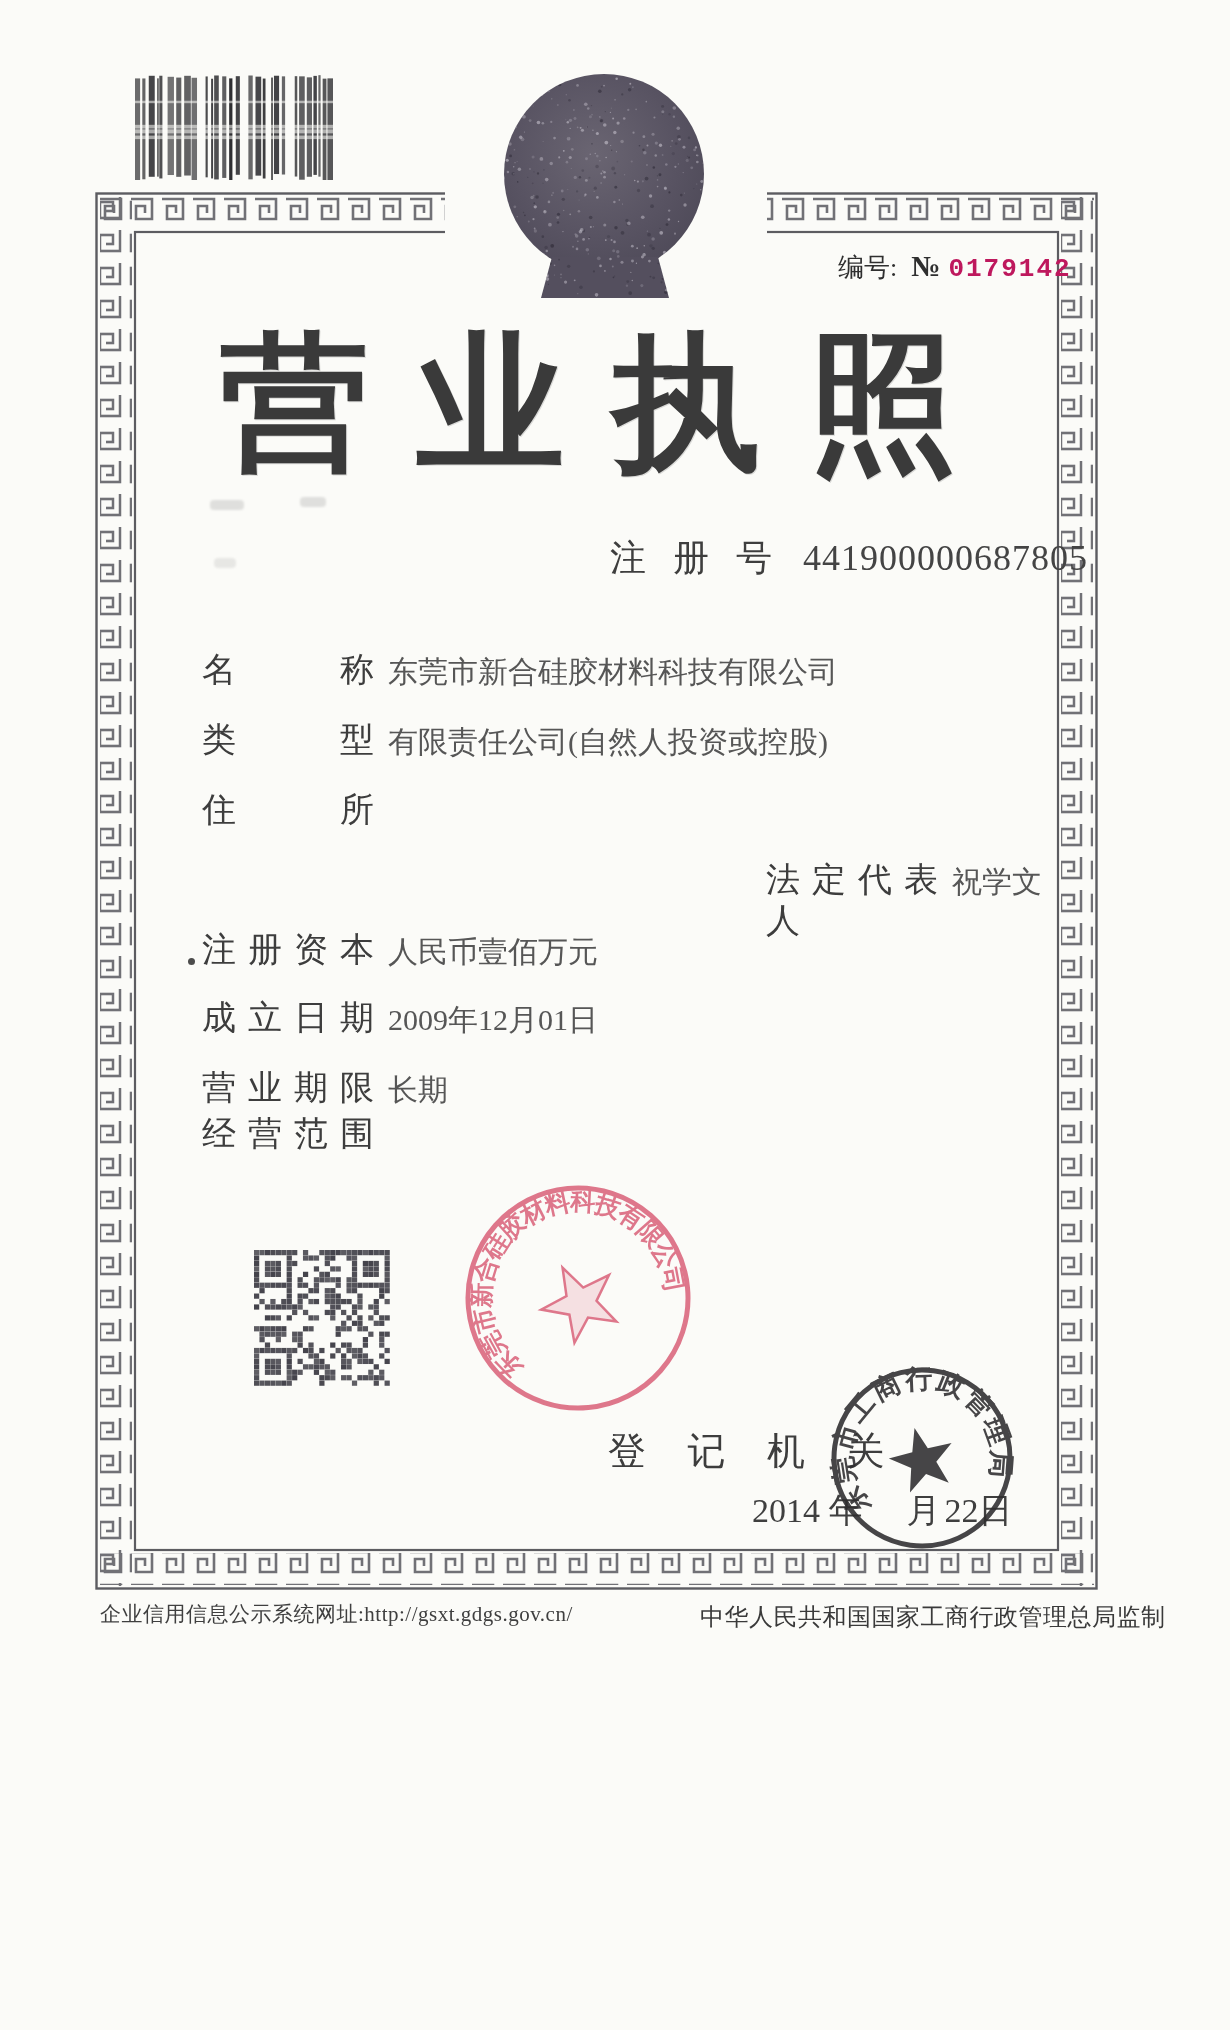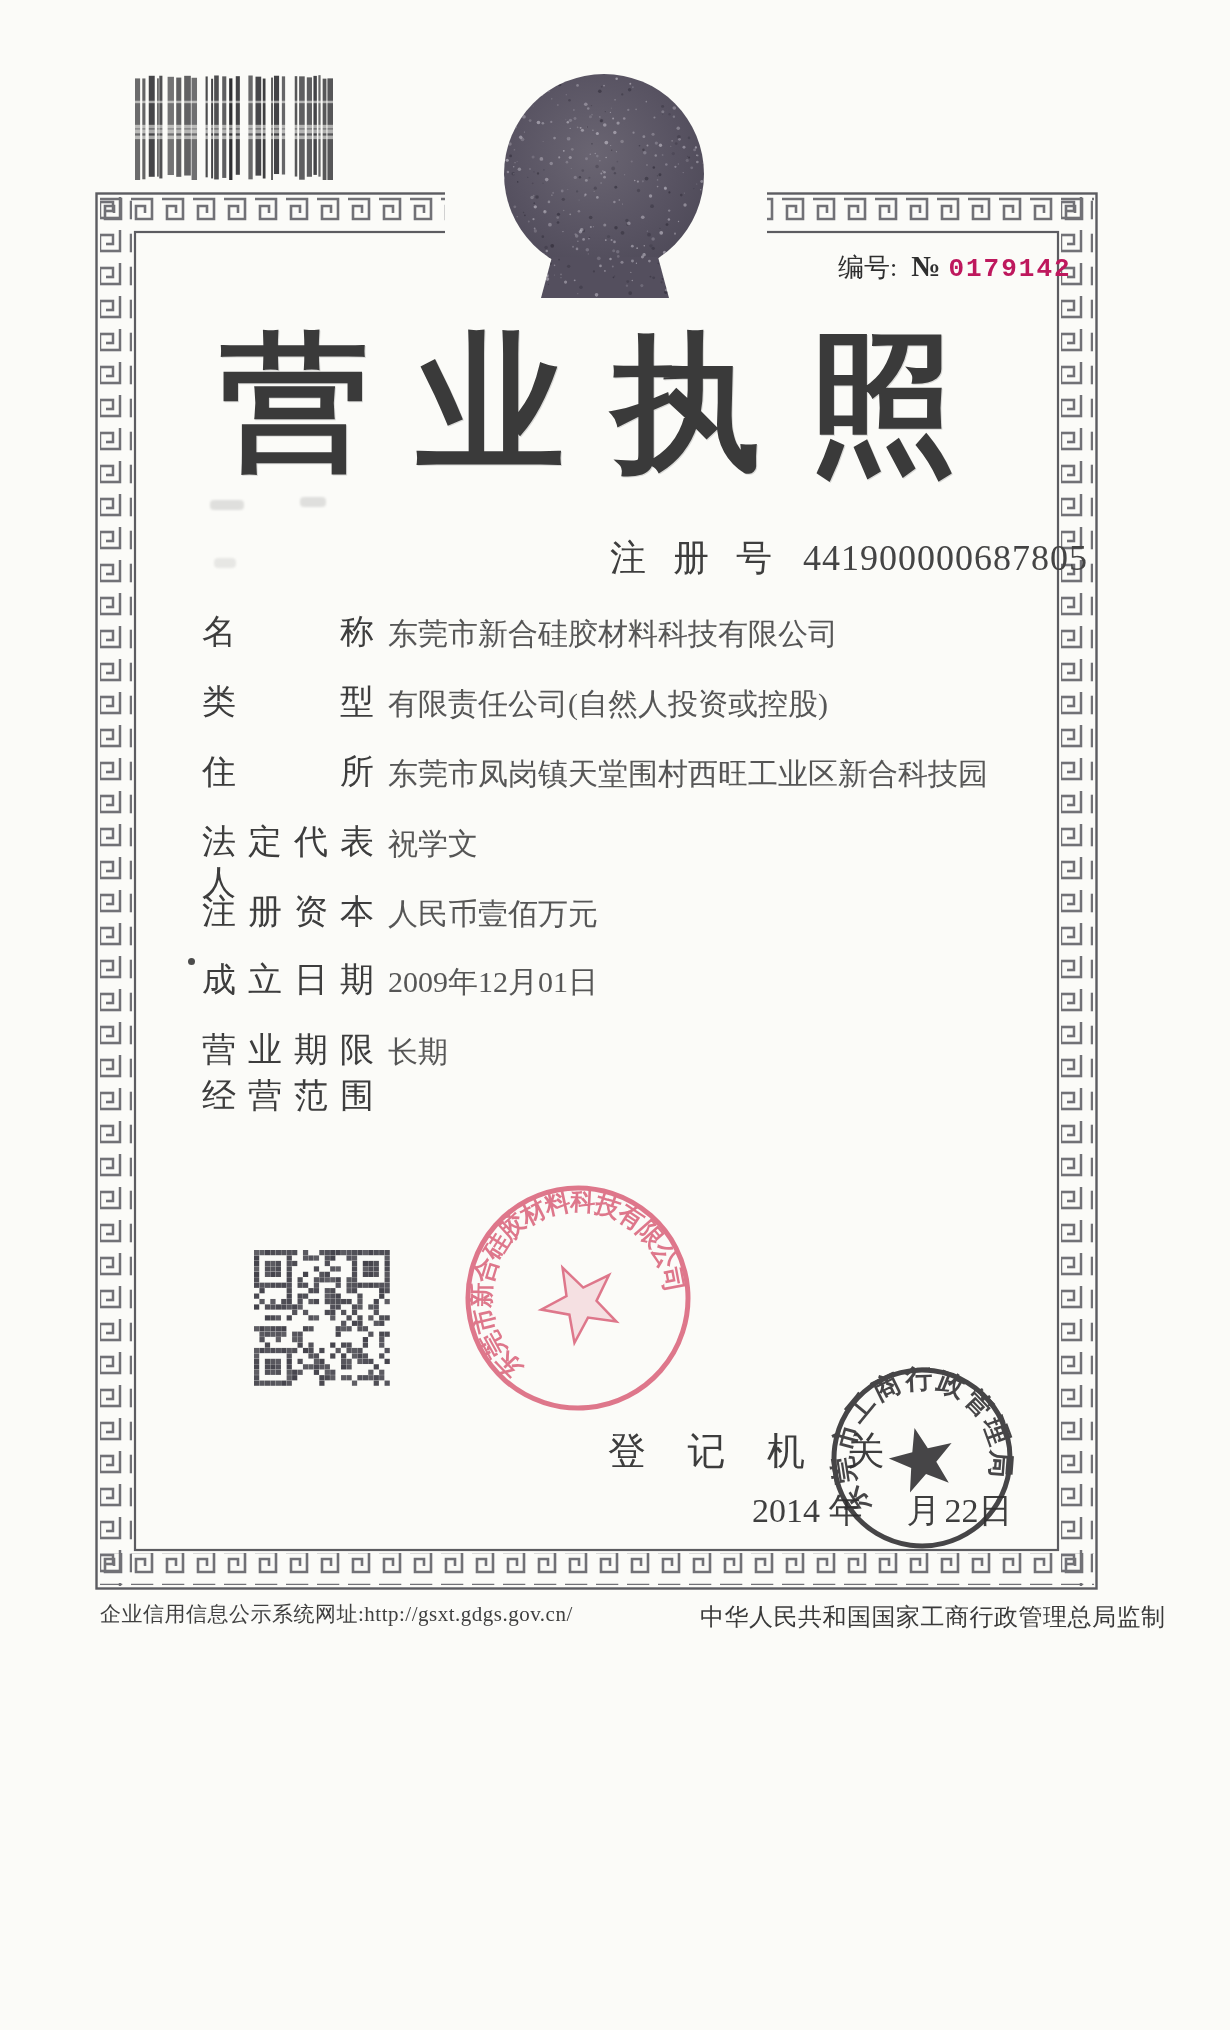--- a/index.html
+++ b/index.html
@@ -27,28 +27,28 @@
   .title{left:95px;top:318px;width:987px;text-align:center;z-index:4;
     font-family:"Liberation Sans", sans-serif;font-weight:900;
     font-size:148px;line-height:170px;letter-spacing:48px;text-indent:48px;
     color:#3a3a3a;margin:0;text-shadow:1px 1px 0 #55555533;}
 
   .regline{left:610px;top:534px;z-index:4;white-space:nowrap;}
   .regline .lab{font-size:36px;letter-spacing:9px;color:#3e3e3e;text-align:right;}
   .regline .val{font-size:36px;margin-left:22px;color:#444;letter-spacing:1px;}
 
   
-  .frow{left:202px;z-index:4;display:flex;align-items:flex-start;width:840px;}
+  .frow{left:202px;z-index:4;display:flex;align-items:flex-start;width:840px;margin-top:38px;}
   .frow .lab{
     width:172px;min-width:172px;font-size:34px;color:#3d3d3d;line-height:1.2;
     text-align:justify;text-align-last:justify;word-spacing:-2px;
   }
   .frow .val{margin-left:14px;font-size:30px;color:#565656;line-height:1.25;padding-top:3px;}
   .frow.scope .val{font-size:23.5px;line-height:30.5px;width:632px;padding-top:6px;color:#4f4f4f;text-align:justify;}
-  .r0{top:612px;} .r1{top:682px;} .r2{top:752px;} .r3{top:822px;}
+  .r0{top:612px;} .r1{top:682px;} .r2{top:752px;} .r3{top:822px;justify-content:flex-end;}
   .r4{top:892px;} .r5{top:960px;} .r6{top:1030px;} .r7{top:1076px;}
 
   
   .qr{left:254px;top:1250px;width:136px;height:136px;z-index:4;}
   .company-seal{left:458px;top:1178px;width:240px;height:240px;z-index:6;opacity:.82;}
   .registrar{left:608px;top:1426px;z-index:4;font-size:38px;letter-spacing:16px;color:#3d3d3d;white-space:nowrap;}
   .dateline{left:752px;top:1488px;z-index:4;font-size:34px;color:#3f3f3f;white-space:nowrap;}
   .dateline .m{margin-left:44px;} .dateline .d{margin-left:4px;}
   .authority-seal{left:822px;top:1358px;width:200px;height:200px;z-index:7;opacity:.88;}
 
@@ -572,21 +572,20 @@
   <div class="abs frow r0">
     <div class="lab">名 称</div>
     <div class="val">东莞市新合硅胶材料科技有限公司</div>
   </div>
   <div class="abs frow r1">
     <div class="lab">类 型</div>
     <div class="val">有限责任公司(自然人投资或控股)</div>
   </div>
   <div class="abs frow r2">
     <div class="lab">住 所</div>
-    <div class="val">东莞市凤岗镇天堂围村西旺工业区新合科技园</div>
   </div>
   <div class="abs frow r3">
     <div class="lab">法 定 代 表 人</div>
     <div class="val">祝学文</div>
   </div>
   <div class="abs frow r4">
     <div class="lab">注 册 资 本</div>
     <div class="val">人民币壹佰万元</div>
   </div>
   <div class="abs frow r5">

